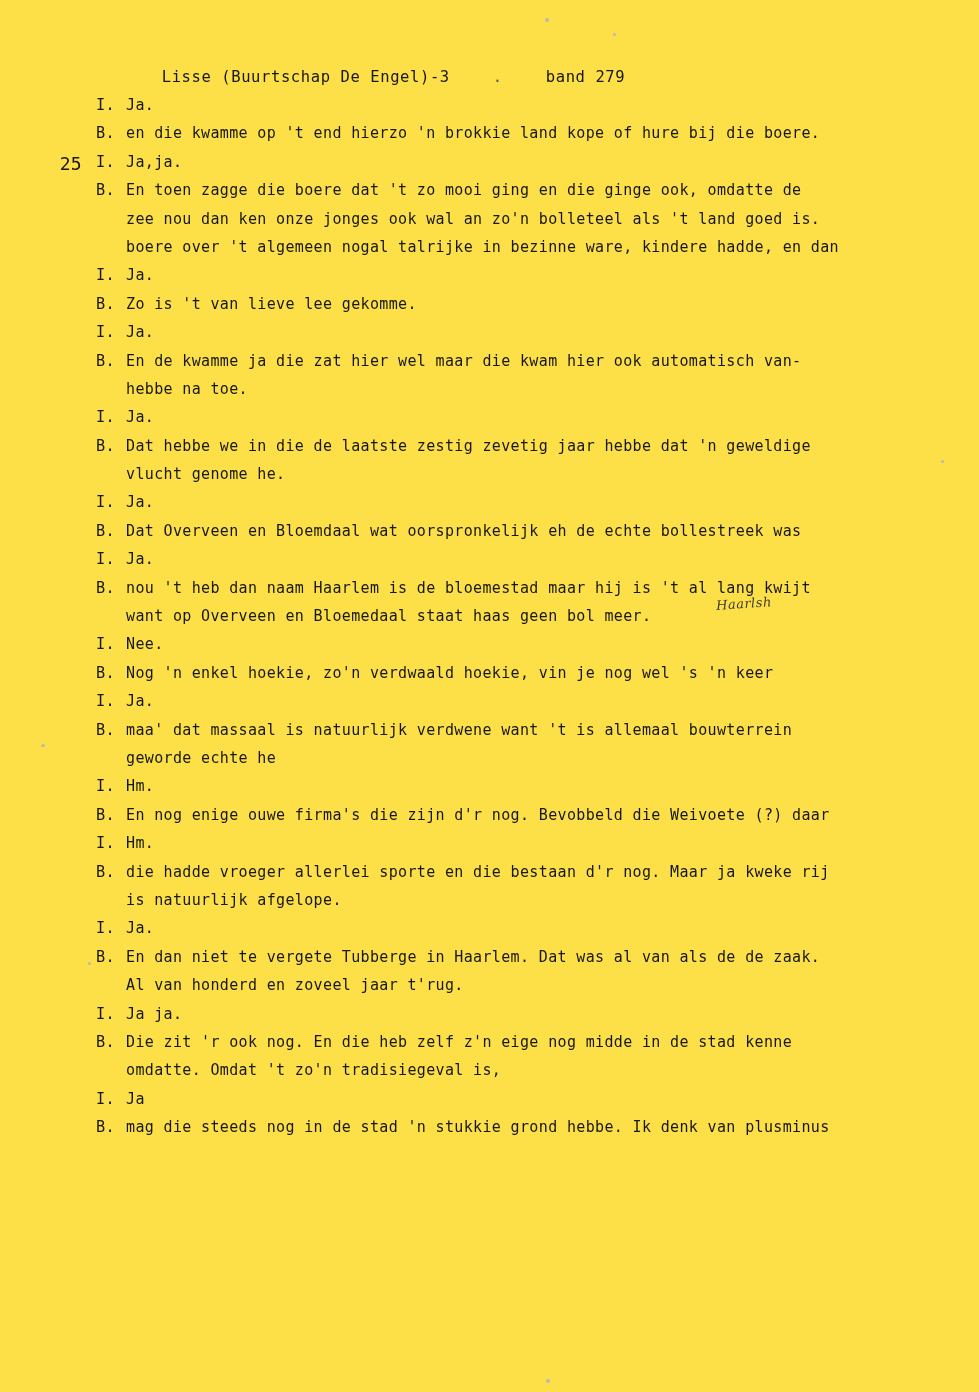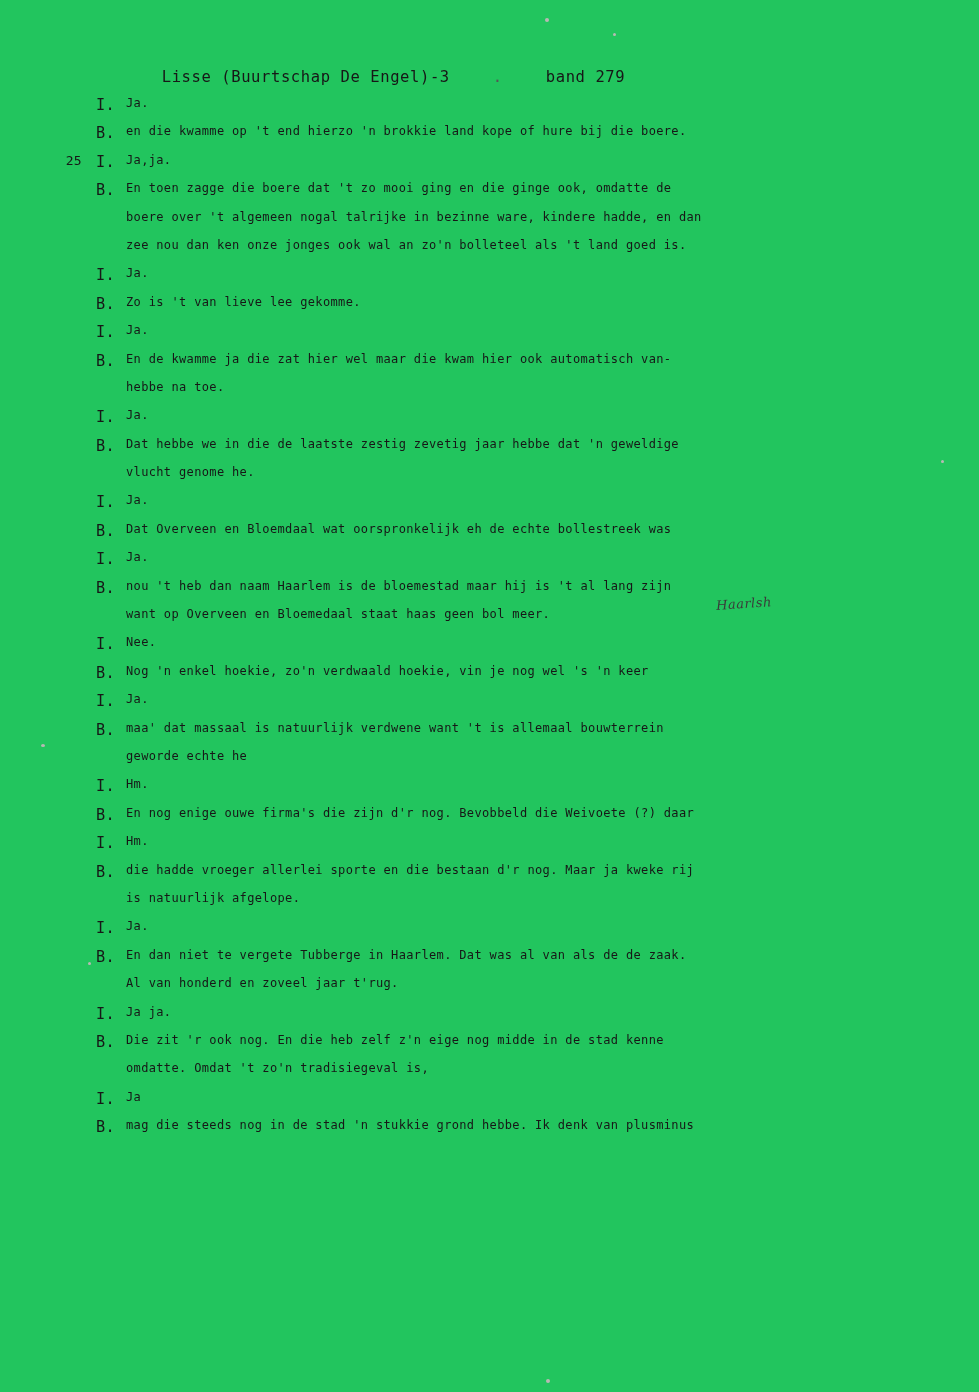--- a/index.html
+++ b/index.html
@@ -11,21 +11,21 @@
     width: 979px;
     height: 1392px;
     position: relative;
     font-family: "DejaVu Sans Mono", "Liberation Mono", monospace;
     color: #171717;
     overflow: hidden;
   }
   .page {
     position: absolute;
     inset: 0;
-    background: #22c55e;
+    background: #fde047;
   }
   .header {
     position: absolute;
     top: 50px;
     left: 122px;
     right: 60px;
     font-size: 15.5px;
     letter-spacing: 0.6px;
     white-space: pre;
   }
@@ -53,35 +53,35 @@
     font-size: 15.2px;
     letter-spacing: 0.35px;
     white-space: pre;
   }
   .lineno {
     position: absolute;
     left: 48px;
     top: 0;
     width: 34px;
     text-align: right;
-    font-size: 13px;
+    font-size: 18px;
   }
   .spk {
     position: absolute;
     left: 96px;
     top: 0;
     width: 34px;
     font-size: 15.2px;
   }
   .txt {
     position: absolute;
     left: 126px;
     top: 0;
     right: 20px;
-    font-size: 12px;
+    font-size: 15px;
   }
   .txt.cont {
     left: 126px;
   }
   .annot {
     position: absolute;
     left: 716px;
     top: 596px;
     font-family: "DejaVu Serif", "Liberation Serif", serif;
     font-size: 13px;
@@ -103,34 +103,34 @@
 
   <div class="header">
     <span class="title">Lisse (Buurtschap De Engel)-3</span><span class="dot">.</span><span class="band">band 279</span>
   </div>
 
   <div class="body" id="body">
       <div class="line"><span class="spk">I.</span><span class="txt">Ja.</span></div>
       <div class="line"><span class="spk">B.</span><span class="txt">en die kwamme op 't end hierzo 'n brokkie land kope of hure bij die boere.</span></div>
       <div class="line"><span class="lineno">25</span><span class="spk">I.</span><span class="txt">Ja,ja.</span></div>
       <div class="line"><span class="spk">B.</span><span class="txt">En toen zagge die boere dat 't zo mooi ging en die ginge ook, omdatte de</span></div>
+      <div class="line"><span class="txt cont">zee nou dan ken onze jonges ook wal an zo'n bolleteel als 't land goed is.</span></div>
       <div class="line"><span class="txt cont">boere over 't algemeen nogal talrijke in bezinne ware, kindere hadde, en dan</span></div>
-      <div class="line"><span class="txt cont">zee nou dan ken onze jonges ook wal an zo'n bolleteel als 't land goed is.</span></div>
       <div class="line"><span class="spk">I.</span><span class="txt">Ja.</span></div>
       <div class="line"><span class="spk">B.</span><span class="txt">Zo is 't van lieve lee gekomme.</span></div>
       <div class="line"><span class="spk">I.</span><span class="txt">Ja.</span></div>
       <div class="line"><span class="spk">B.</span><span class="txt">En de kwamme ja die zat hier wel maar die kwam hier ook automatisch van-</span></div>
       <div class="line"><span class="txt cont">hebbe na toe.</span></div>
       <div class="line"><span class="spk">I.</span><span class="txt">Ja.</span></div>
       <div class="line"><span class="spk">B.</span><span class="txt">Dat hebbe we in die de laatste zestig zevetig jaar hebbe dat 'n geweldige</span></div>
       <div class="line"><span class="txt cont">vlucht genome he.</span></div>
       <div class="line"><span class="spk">I.</span><span class="txt">Ja.</span></div>
       <div class="line"><span class="spk">B.</span><span class="txt">Dat Overveen en Bloemdaal wat oorspronkelijk eh de echte bollestreek was</span></div>
       <div class="line"><span class="spk">I.</span><span class="txt">Ja.</span></div>
-      <div class="line"><span class="spk">B.</span><span class="txt">nou 't heb dan naam Haarlem is de bloemestad maar hij is 't al lang zijn</span></div>
+      <div class="line"><span class="spk">B.</span><span class="txt">nou 't heb dan naam Haarlem is de bloemestad maar hij is 't al lang kwijt</span></div>
       <div class="line"><span class="txt cont">want op Overveen en Bloemedaal staat haas geen bol meer.</span></div>
       <div class="line"><span class="spk">I.</span><span class="txt">Nee.</span></div>
       <div class="line"><span class="spk">B.</span><span class="txt">Nog 'n enkel hoekie, zo'n verdwaald hoekie, vin je nog wel 's 'n keer</span></div>
       <div class="line"><span class="spk">I.</span><span class="txt">Ja.</span></div>
       <div class="line"><span class="spk">B.</span><span class="txt">maa' dat massaal is natuurlijk verdwene want 't is allemaal bouwterrein</span></div>
       <div class="line"><span class="txt cont">geworde echte he</span></div>
       <div class="line"><span class="spk">I.</span><span class="txt">Hm.</span></div>
       <div class="line"><span class="spk">B.</span><span class="txt">En nog enige ouwe firma's die zijn d'r nog. Bevobbeld die Weivoete (?) daar</span></div>
       <div class="line"><span class="spk">I.</span><span class="txt">Hm.</span></div>
       <div class="line"><span class="spk">B.</span><span class="txt">die hadde vroeger allerlei sporte en die bestaan d'r nog. Maar ja kweke rij</span></div>

